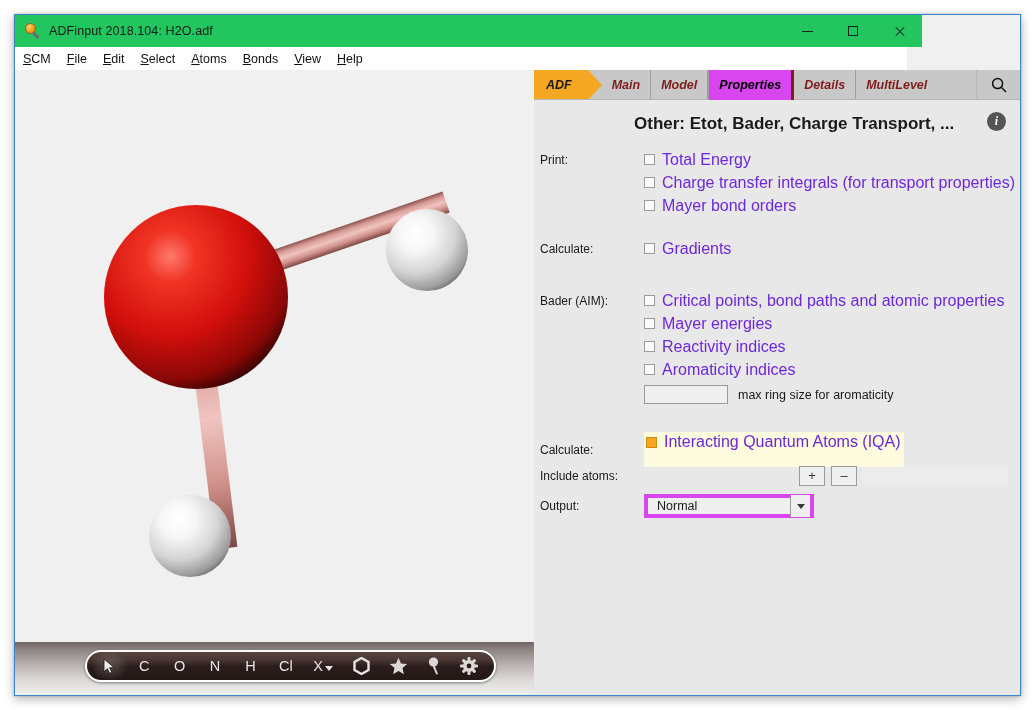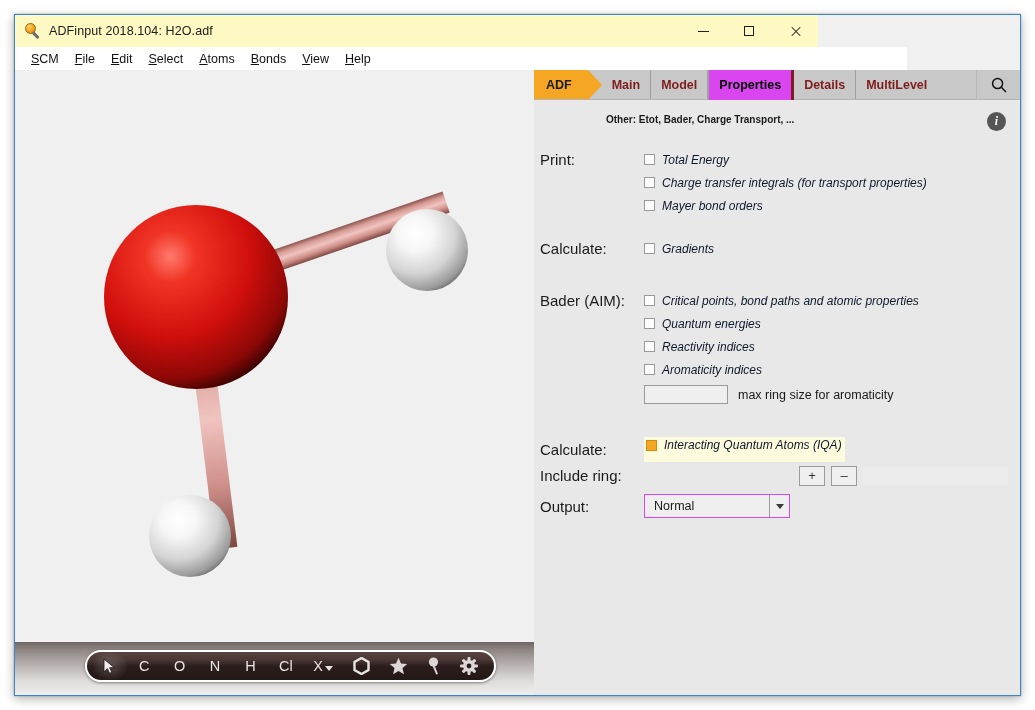--- a/index.html
+++ b/index.html
@@ -15,22 +15,22 @@
     left: 14px; top: 14px;
     width: 1007px; height: 682px;
     background: #f0f0f0;
     border: 1px solid #3b85c9;
     box-shadow: 0 3px 10px rgba(0,0,0,0.30), 0 0 2px rgba(0,0,0,0.25);
     overflow: hidden;
   }
 
   
   .titlebar {
-    position: absolute; left:0; top:0; width: 803px; height: 32px;
-    background: #fef9c3;
+    position: absolute; left:0; top:0; width: 907px; height: 32px;
+    background: #22c55e;
     display: flex; align-items: center;
   }
   .title-icon {
     width: 16px; height: 16px; margin-left: 10px; margin-right: 8px;
     position: relative; flex: none;
   }
   .title-icon .lens {
     position: absolute; left: 0; top: 0; width: 11px; height: 11px;
     border-radius: 50%; background: radial-gradient(circle at 35% 32%, #ffd36b 0%, #f2a01e 55%, #c97a08 100%);
     border: 1px solid #9d6205;
@@ -55,21 +55,21 @@
   .glyph-close { position: relative; width: 11px; height: 11px; }
   .glyph-close:before, .glyph-close:after {
     content:""; position:absolute; left:0; top:5px; width: 12px; height: 1px; background: #202020;
   }
   .glyph-close:before { transform: rotate(45deg); }
   .glyph-close:after  { transform: rotate(-45deg); }
 
   
   .menubar {
     position: absolute; left: 0; top: 32px; width: 892px; height: 23px;
-    background: #ffffff; display: flex; align-items: center; padding-left: 8px;
+    background: #ffffff; display: flex; align-items: center; 
   }
   .menu-item {
     font-size: 12.5px; color: #111; padding: 2px 8px; cursor: default;
   }
   .menu-item u { text-decoration: underline; }
 
   
   .viewport {
     position: absolute; left: 0; top: 55px; width: 519px; height: 572px;
     background: #f0f0f0; overflow: hidden;
@@ -102,20 +102,21 @@
   
   .rightpanel {
     position: absolute; left: 519px; top: 55px; width: 486px; height: 626px;
     background: #e8e8e8;
   }
   .tabbar {
     position: absolute; left: 0; top: 0; width: 486px; height: 30px;
     background: #c8c8c8;
     display: flex; align-items: stretch;
     border-bottom: 1px solid #b5b5b5;
+    font-style: italic;
   }
   .tab {
     display: flex; align-items: center; padding: 0 10px;
     font-size: 12.5px; font-weight: bold; color: #7f1d1d; cursor: default;
     position: relative;
   }
   .tab.adf {
     background: #f5a623; color: #1a1a1a; padding-left: 12px; padding-right: 16px;
   }
   .tab.adf:after {
@@ -139,46 +140,46 @@
 
   .panel-body {
     position: absolute; left: 0; top: 30px; width: 486px; height: 596px;
     background: #e8e8e8;
   }
   .section-header {
     position: absolute; left: 0; top: 14px; width: 486px;
     display: flex; align-items: center;
   }
   .section-title {
-    font-size: 10px; font-weight: bold; color: #1a1a1a;
-    margin-left: 72px;
+    font-size: 17px; font-weight: bold; color: #1a1a1a;
+    margin-left: 100px;
   }
   .info-badge {
     position: absolute; right: 14px; top: -2px;
     width: 19px; height: 19px; border-radius: 50%;
     background: #555; color: #fff;
     font-size: 12px; font-style: italic; font-weight: bold;
     display: flex; align-items: center; justify-content: center;
     font-family: "Liberation Serif", serif;
   }
 
   .form { position: absolute; left: 0; top: 48px; width: 486px; }
   .row { display: flex; align-items: center; height: 23px; }
   .rowlabel {
     width: 110px; flex: none; text-align: left; padding-left: 6px;
-    font-size: 15px; color: #1a1a1a;
+    font-size: 12px; color: #1a1a1a;
   }
   .cbx-wrap { display: flex; align-items: center; }
   .cbx {
     width: 11px; height: 11px; flex: none;
     border: 1px solid #9a9a9a; background: #fcfcfc; margin-right: 7px;
   }
   .cbx.on { background: #f5a623; border-color: #cf8a14; }
-  .cbxlabel { font-size: 12px; color: #0f172a; font-style: italic; }
-  .hl { background: #fdfbdd; padding: 1px 3px 10px 2px; justify-content: flex-end; }
+  .cbxlabel { font-size: 16px; color: #6d28d9; }
+  .hl { background: #fdfbdd; padding: 1px 3px 16px 2px; justify-content: flex-end; }
   .spacer8 { height: 9px; }
   .spacer18 { height: 20px; }
 
   .txtinput {
     width: 84px; height: 19px; background: #efefef;
     border: 1px solid #9a9a9a; margin-right: 10px;
   }
   .sideLabel { font-size: 12.5px; color: #1a1a1a; }
 
   .pm-btn {
@@ -186,22 +187,22 @@
     border: 1px solid #9a9a9a;
     display: flex; align-items: center; justify-content: center;
     font-size: 13px; color: #333; margin-right: 6px;
   }
   .atomfield {
     height: 18px; background: #e8e8e8; border: none; flex: 1;
   }
   .atomfield-bg { background: #ececec; }
 
   .combo {
-    width: 146px; height: 24px; background: #efefef;
-    border: 1px solid #d946ef; display: flex; align-items: center;
+    width: 170px; height: 24px; background: #efefef;
+    border: 4px solid #d946ef; display: flex; align-items: center;
   }
   .combo .val { flex: 1; padding-left: 9px; font-size: 12.5px; color: #1a1a1a; }
   .combo .arrowbox {
     width: 20px; height: 22px; border-left: 1px solid #9a9a9a;
     display: flex; align-items: center; justify-content: center;
     background: #efefef;
   }
   .caret-down {
     width: 0; height: 0;
     border-left: 4px solid transparent; border-right: 4px solid transparent;
@@ -405,21 +406,21 @@
           <div class="rowlabel">Bader (AIM):</div>
           <div class="cbx-wrap">
             <span class="cbx"></span>
             <span class="cbxlabel">Critical points, bond paths and atomic properties</span>
           </div>
         </div>
         <div class="row">
           <div class="rowlabel"></div>
           <div class="cbx-wrap">
             <span class="cbx"></span>
-            <span class="cbxlabel">Quantum energies</span>
+            <span class="cbxlabel">Mayer energies</span>
           </div>
         </div>
         <div class="row">
           <div class="rowlabel"></div>
           <div class="cbx-wrap">
             <span class="cbx"></span>
             <span class="cbxlabel">Reactivity indices</span>
           </div>
         </div>
         <div class="row">
@@ -440,21 +441,21 @@
 
         <div class="row" style="height:25px;">
           <div class="rowlabel">Calculate:</div>
           <div class="cbx-wrap hl">
             <span class="cbx on"></span>
             <span class="cbxlabel">Interacting Quantum Atoms (IQA)</span>
           </div>
         </div>
 
         <div class="row" style="height:27px;">
-          <div class="rowlabel">Include ring:</div>
+          <div class="rowlabel">Include atoms:</div>
           <div style="width:155px;flex:none;"></div>
           <div class="pm-btn">+</div>
           <div class="pm-btn">–</div>
           <div class="atomfield atomfield-bg" style="margin-right:12px;"></div>
         </div>
 
         <div class="row" style="height:34px;">
           <div class="rowlabel">Output:</div>
           <div class="combo">
             <div class="val">Normal</div>

